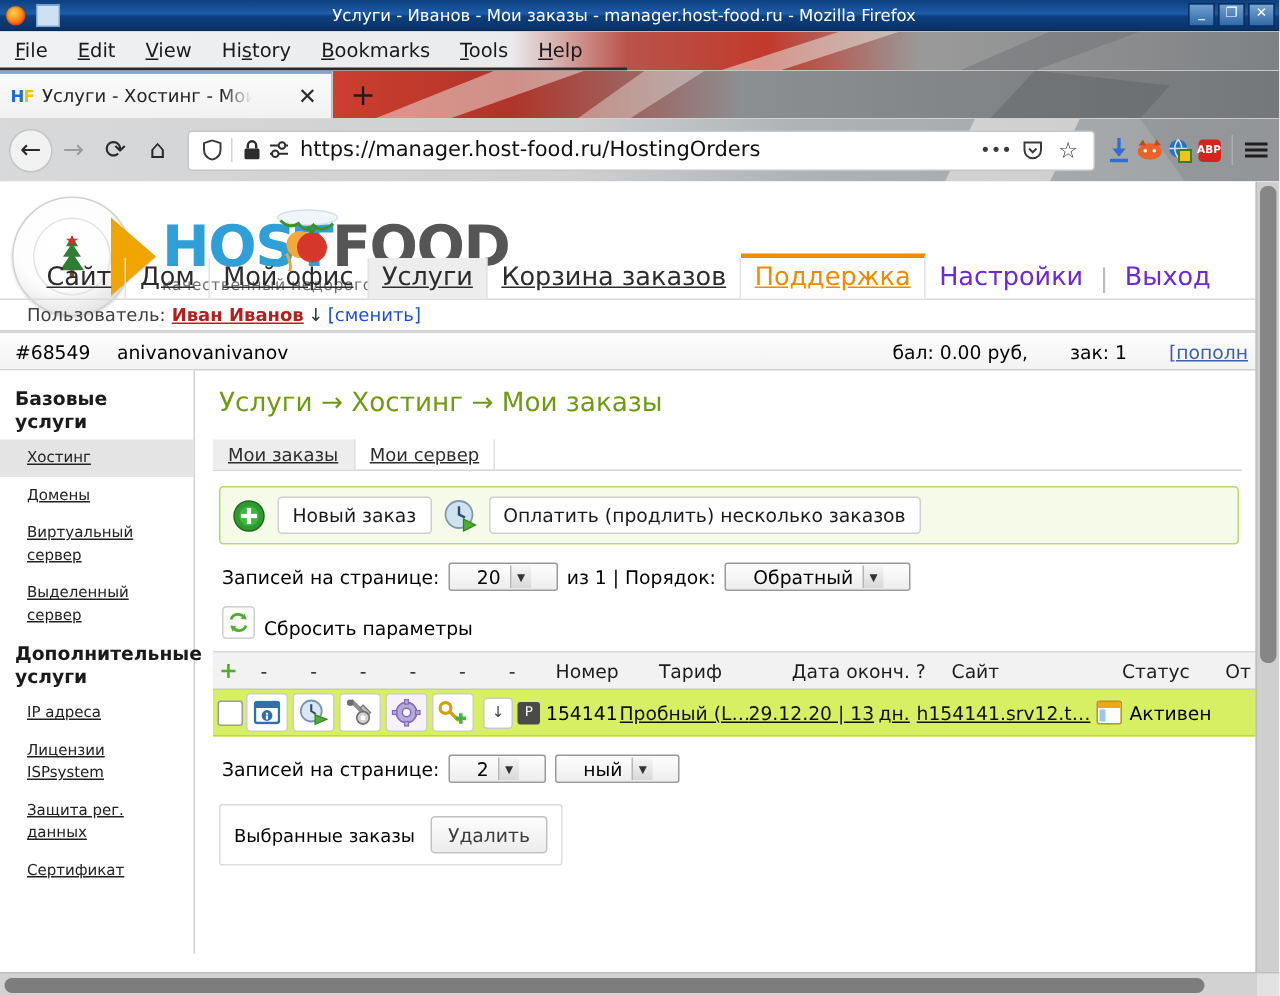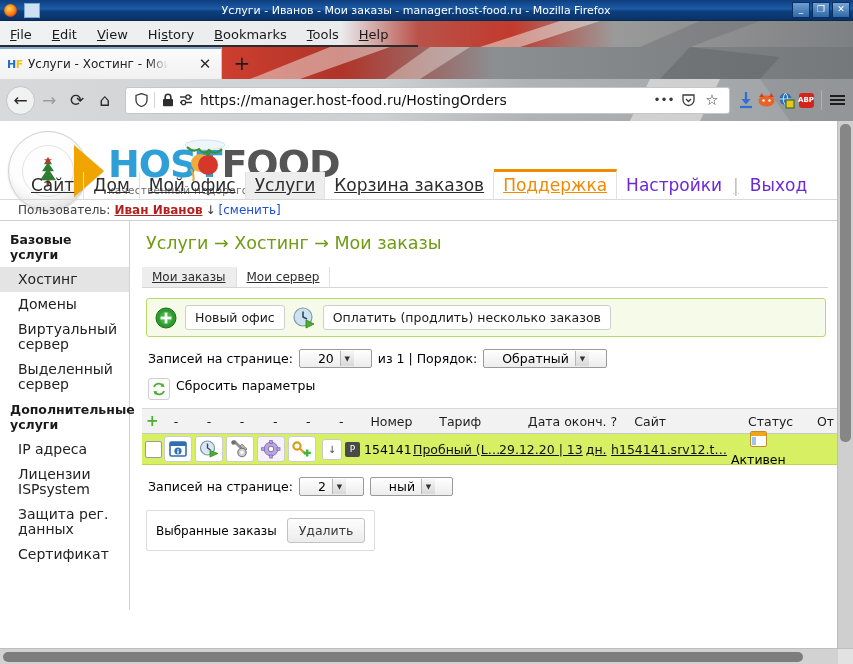--- a/index.html
+++ b/index.html
@@ -126,42 +126,42 @@
     background:linear-gradient(to bottom,#fdfdfd,#f3f3f3);
     display:flex;align-items:center;font-size:12.5px;box-sizing:border-box;}
   .acct-id{padding-left:10px;width:68px;}
   .acct-login{}
   .acct-right{margin-left:auto;display:flex;align-items:center;gap:28px;padding-right:6px;}
   .acct-right a{color:#3b5faa;text-decoration:underline;}
 
   .body{display:flex;height:389px;}
   .sidebar{width:130px;border-right:1px solid #d2d2d2;box-sizing:border-box;padding-top:6px;background:#fff;}
   .sb-group{font-weight:bold;font-size:12.5px;padding:5px 6px 5px 10px;color:#1a1a1a;line-height:15px;}
-  .sb-item{font-size:14px;padding:5px 6px 5px 18px;color:#222;line-height:15px;}
+  .sb-item{font-size:10px;padding:5px 6px 5px 18px;color:#222;text-decoration:underline;line-height:15px;}
   .sb-item.active{background:#e4e4e4;}
 
   .main{flex:1;padding:10px 0 0 12px;box-sizing:border-box;position:relative;overflow:hidden;}
   .crumbs{font-size:17.5px;color:#6f9b13;margin:2px 0 12px 4px;}
   .subtabs{display:flex;align-items:flex-end;border-bottom:1px solid #d6d6d6;height:22px;margin-right:10px;}
   .stab{font-size:12px;padding:3px 10px 3px;text-decoration:underline;color:#2d2d2d;border-right:1px solid #e0e0e0;}
   .stab.active{background:#ededed;}
 
   .actionbox{margin:10px 12px 0 4px;border:1px solid #b9d96b;background:#f5fbe8;border-radius:3px;
     padding:6px 7px;display:flex;align-items:center;gap:7px;}
   .btnwhite{background:#fff;border:1px solid #cfcfcf;border-radius:3px;padding:4px 9px;font-size:12.5px;color:#1a1a1a;}
   .icobtn{width:24px;height:24px;display:flex;align-items:center;justify-content:center;}
 
   .pgrow{margin:12px 0 0 6px;display:flex;align-items:center;font-size:12.5px;gap:6px;}
   .sel{border:1px solid #9a9a9a;background:linear-gradient(to bottom,#fff,#ececec);
     padding:1px 17px;font-size:12.5px;display:inline-flex;align-items:center;gap:5px;border-radius:2px;}
   .sel .cap{padding:0 1px;}
   .sel .btn{width:13px;height:15px;background:linear-gradient(to bottom,#f6f6f6,#d8d8d8);
     border-left:1px solid #b6b6b6;display:flex;align-items:center;justify-content:center;font-size:7px;color:#333;}
 
-  .resetrow{margin:10px 0 8px 6px;display:flex;align-items:flex-start;gap:6px;font-size:12.5px;}
+  .resetrow{margin:10px 0 8px 6px;display:flex;align-items:flex-end;gap:6px;font-size:12.5px;}
 
   .tablewrap{margin-left:0;margin-right:0;}
   .thead{background:#f2f2f2;border-top:1px solid #d7d7d7;border-bottom:1px solid #c8c8c8;
     height:24px;display:flex;align-items:center;font-size:12.5px;color:#1d1d1d;}
   .th{padding:0 4px;}
   .trow{background:#d6ef63;height:30px;display:flex;align-items:center;border-bottom:1px solid #bcd84e;font-size:12.5px;}
   .rowchk{width:15px;height:15px;background:#fff;border:1px solid #9b9b9b;border-radius:2px;}
   .ricon{width:26px;height:24px;background:#fff;border:1px solid #cdcdcd;border-radius:3px;
     display:flex;align-items:center;justify-content:center;margin-right:3px;}
   .arrowdown-btn{width:18px;height:19px;border:1px solid #c9c9c9;border-radius:3px;background:#fff;
@@ -392,20 +392,29 @@
         </div>
 
         <div class="userrow">
           <span class="lbl">Пользователь:</span>
           <span class="uname">Иван Иванов</span>
           <span class="arrowdn">↓</span>
           <span class="chg">[сменить]</span>
         </div>
       </div>
 
+      <div class="acctbar">
+        <span class="acct-id">#68549</span>
+        <span class="acct-login">anivanovanivanov</span>
+        <span class="acct-right">
+          <span>бал: 0.00 руб,</span>
+          <span>зак: 1</span>
+          <a href="#">[пополн</a>
+        </span>
+      </div>
 
       <div class="body">
 
         <div class="sidebar">
           <div class="sb-group">Базовые услуги</div>
           <div class="sb-item active">Хостинг</div>
           <div class="sb-item">Домены</div>
           <div class="sb-item">Виртуальный сервер</div>
           <div class="sb-item">Выделенный сервер</div>
           <div class="sb-group">Дополнительные услуги</div>
@@ -425,21 +434,21 @@
 
           <div class="actionbox">
             <span class="icobtn">
               <svg width="22" height="22" viewBox="0 0 22 22">
                   <circle cx="11" cy="11" r="10" fill="#2f9b2f" stroke="#1d6c1d" stroke-width="1"></circle>
                   <circle cx="11" cy="11" r="6.5" fill="#3fb63f"></circle>
                   <rect x="9.6" y="5.6" width="2.8" height="10.8" fill="#fff"></rect>
                   <rect x="5.6" y="9.6" width="10.8" height="2.8" fill="#fff"></rect>
                 </svg>
             </span>
-            <span class="btnwhite">Новый офис</span>
+            <span class="btnwhite">Новый заказ</span>
             <span class="icobtn">
               <svg width="22" height="22" viewBox="0 0 22 22">
                   <circle cx="10" cy="10" r="9" fill="#cfe2f0" stroke="#7f9aae" stroke-width="1.2"></circle>
                   <path d="M10 4.5 V10 L14 12" fill="none" stroke="#2d4a60" stroke-width="1.6"></path>
                   <polygon points="13,13 21,17 13,21" fill="#4caf2f" stroke="#2e7d1f" stroke-width="0.8"></polygon>
                 </svg>
             </span>
             <span class="btnwhite">Оплатить (продлить) несколько заказов</span>
           </div>
 
@@ -543,21 +552,21 @@
               <span style="width:68px;display:flex;align-items:center;gap:4px;">
                 <span class="pbadge">P</span>
                 <span>154141</span>
               </span>
               <span class="lnk trunc" style="width:86px;">Пробный (L…</span>
               <span style="width:112px;display:flex;align-items:center;gap:3px;">
                 <span class="lnk">29.12.20 | 13</span>
                 <span class="lnk">дн.</span>
               </span>
               <span class="lnk trunc" style="width:120px;">h154141.srv12.t…</span>
-              <span style="display:flex;align-items:center;gap:5px;flex-direction:column;">
+              <span style="display:flex;align-items:center;gap:5px;">
                 <span class="statusic"></span>
                 <span>Активен</span>
               </span>
             </div>
           </div>
 
           <div class="bottomrow">
             <span>Записей на странице:</span>
             <span class="sel">
               <span class="cap">2</span>

